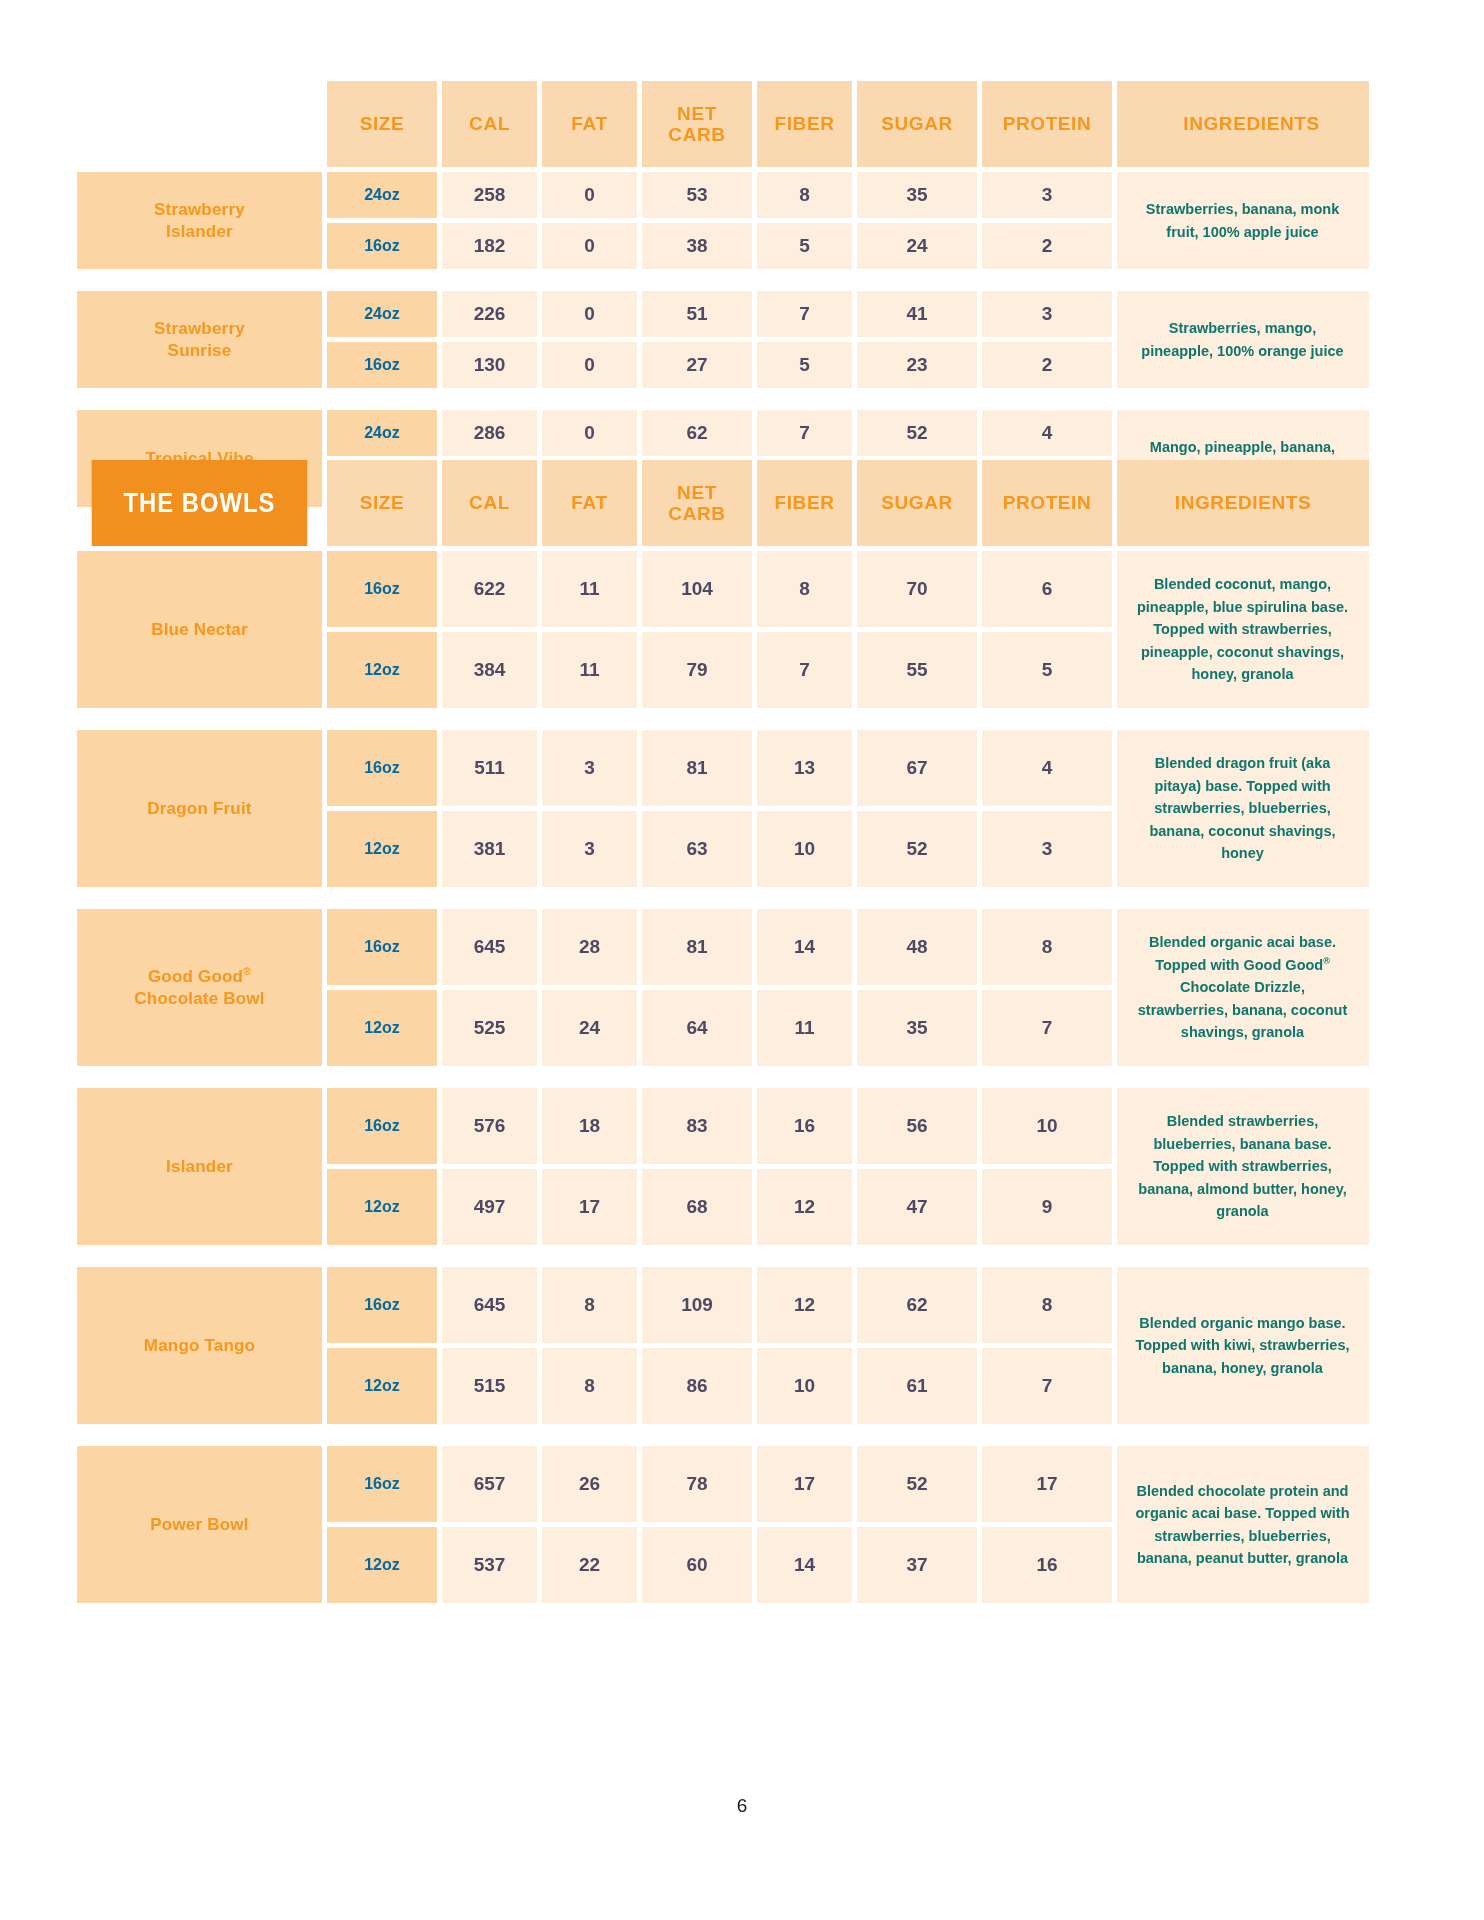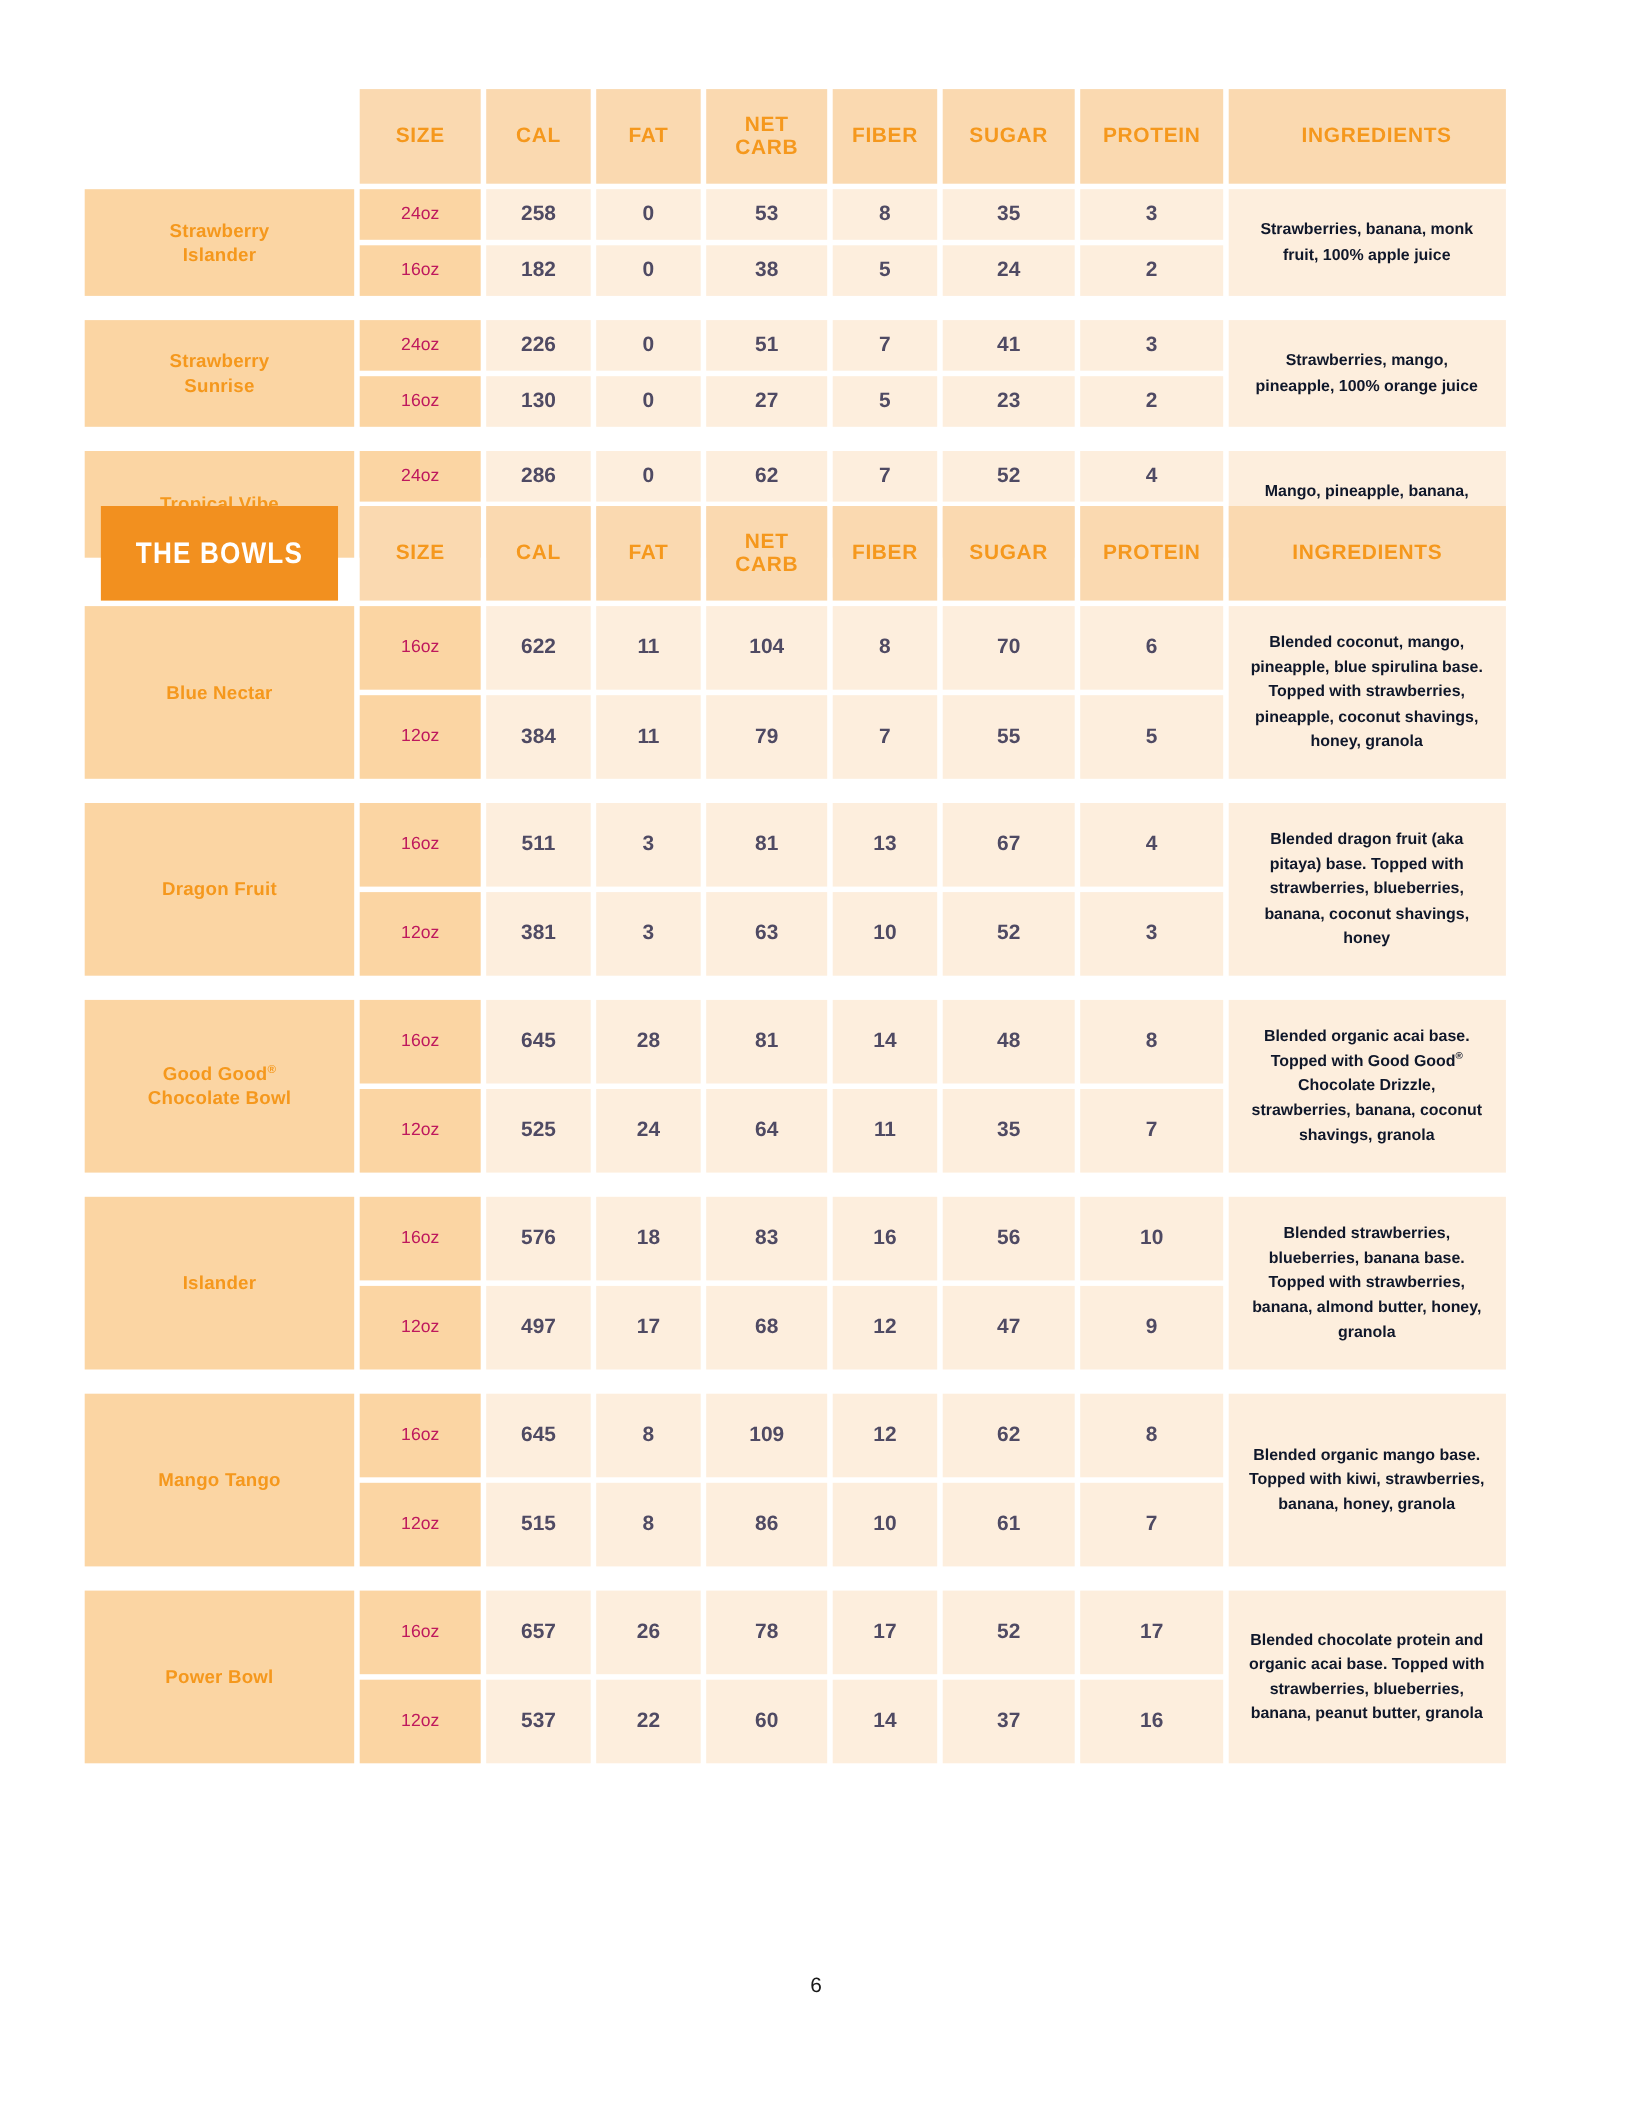--- a/index.html
+++ b/index.html
@@ -83,33 +83,33 @@
   .name-cell {
     background: #fbd5a3;
     color: #f5981d;
     font-size: 17px;
     font-weight: bold;
     line-height: 1.28;
     letter-spacing: 0.2px;
   }
   .size-cell {
     background: #fbd5a3;
-    color: #be185d;
+    color: #0369a1;
     font-size: 16px;
-    font-weight: normal;
+    font-weight: bold;
   }
   .val-cell {
     background: #fdeedd;
     color: #4f4a63;
     font-size: 19px;
     font-weight: bold;
   }
   .ingr-cell {
     background: #fdeedd;
-    color: #0f172a;
+    color: #0f766e;
     font-size: 14.5px;
     font-weight: bold;
     line-height: 1.55;
     text-align: left;
     padding: 14px 18px 14px 17px !important;
     box-sizing: border-box;
   }
 
   .row-gap td {
     height: 12px;

